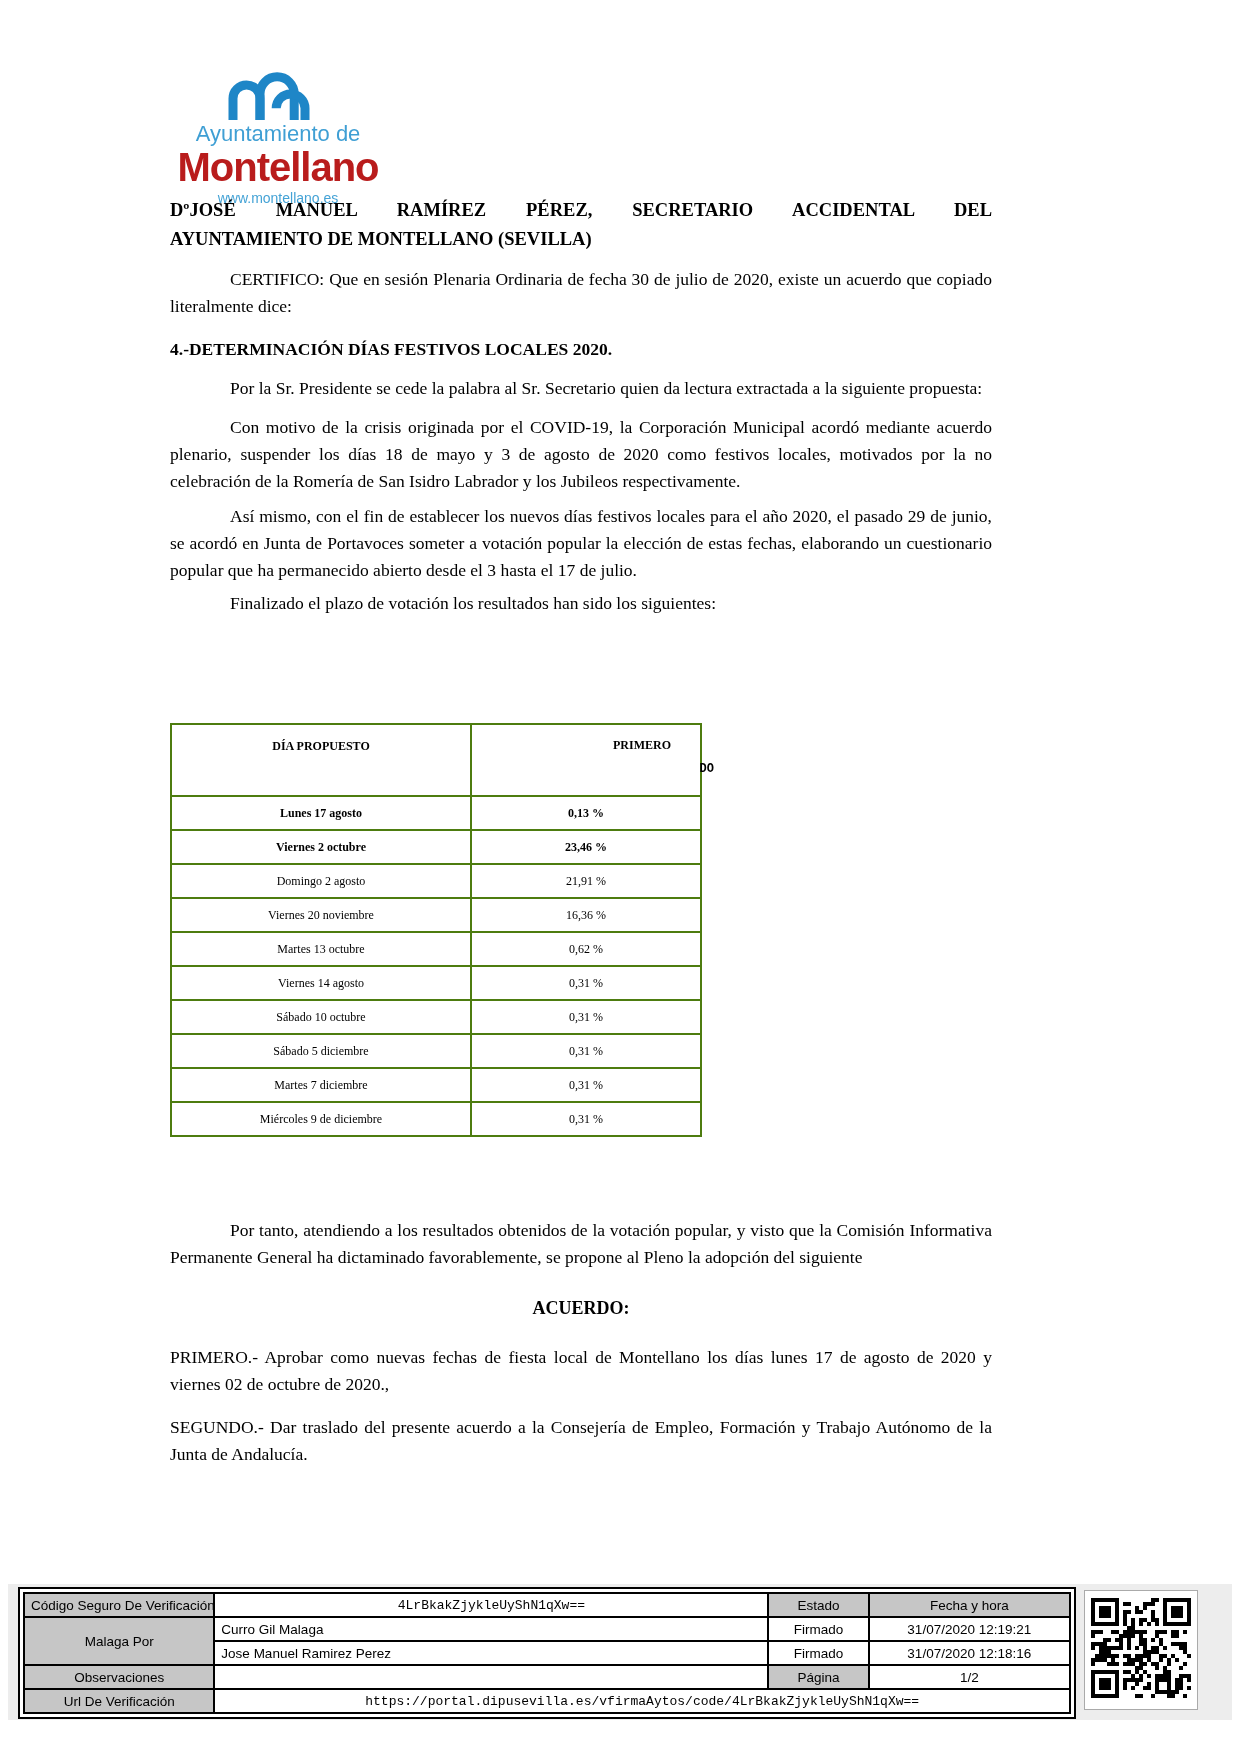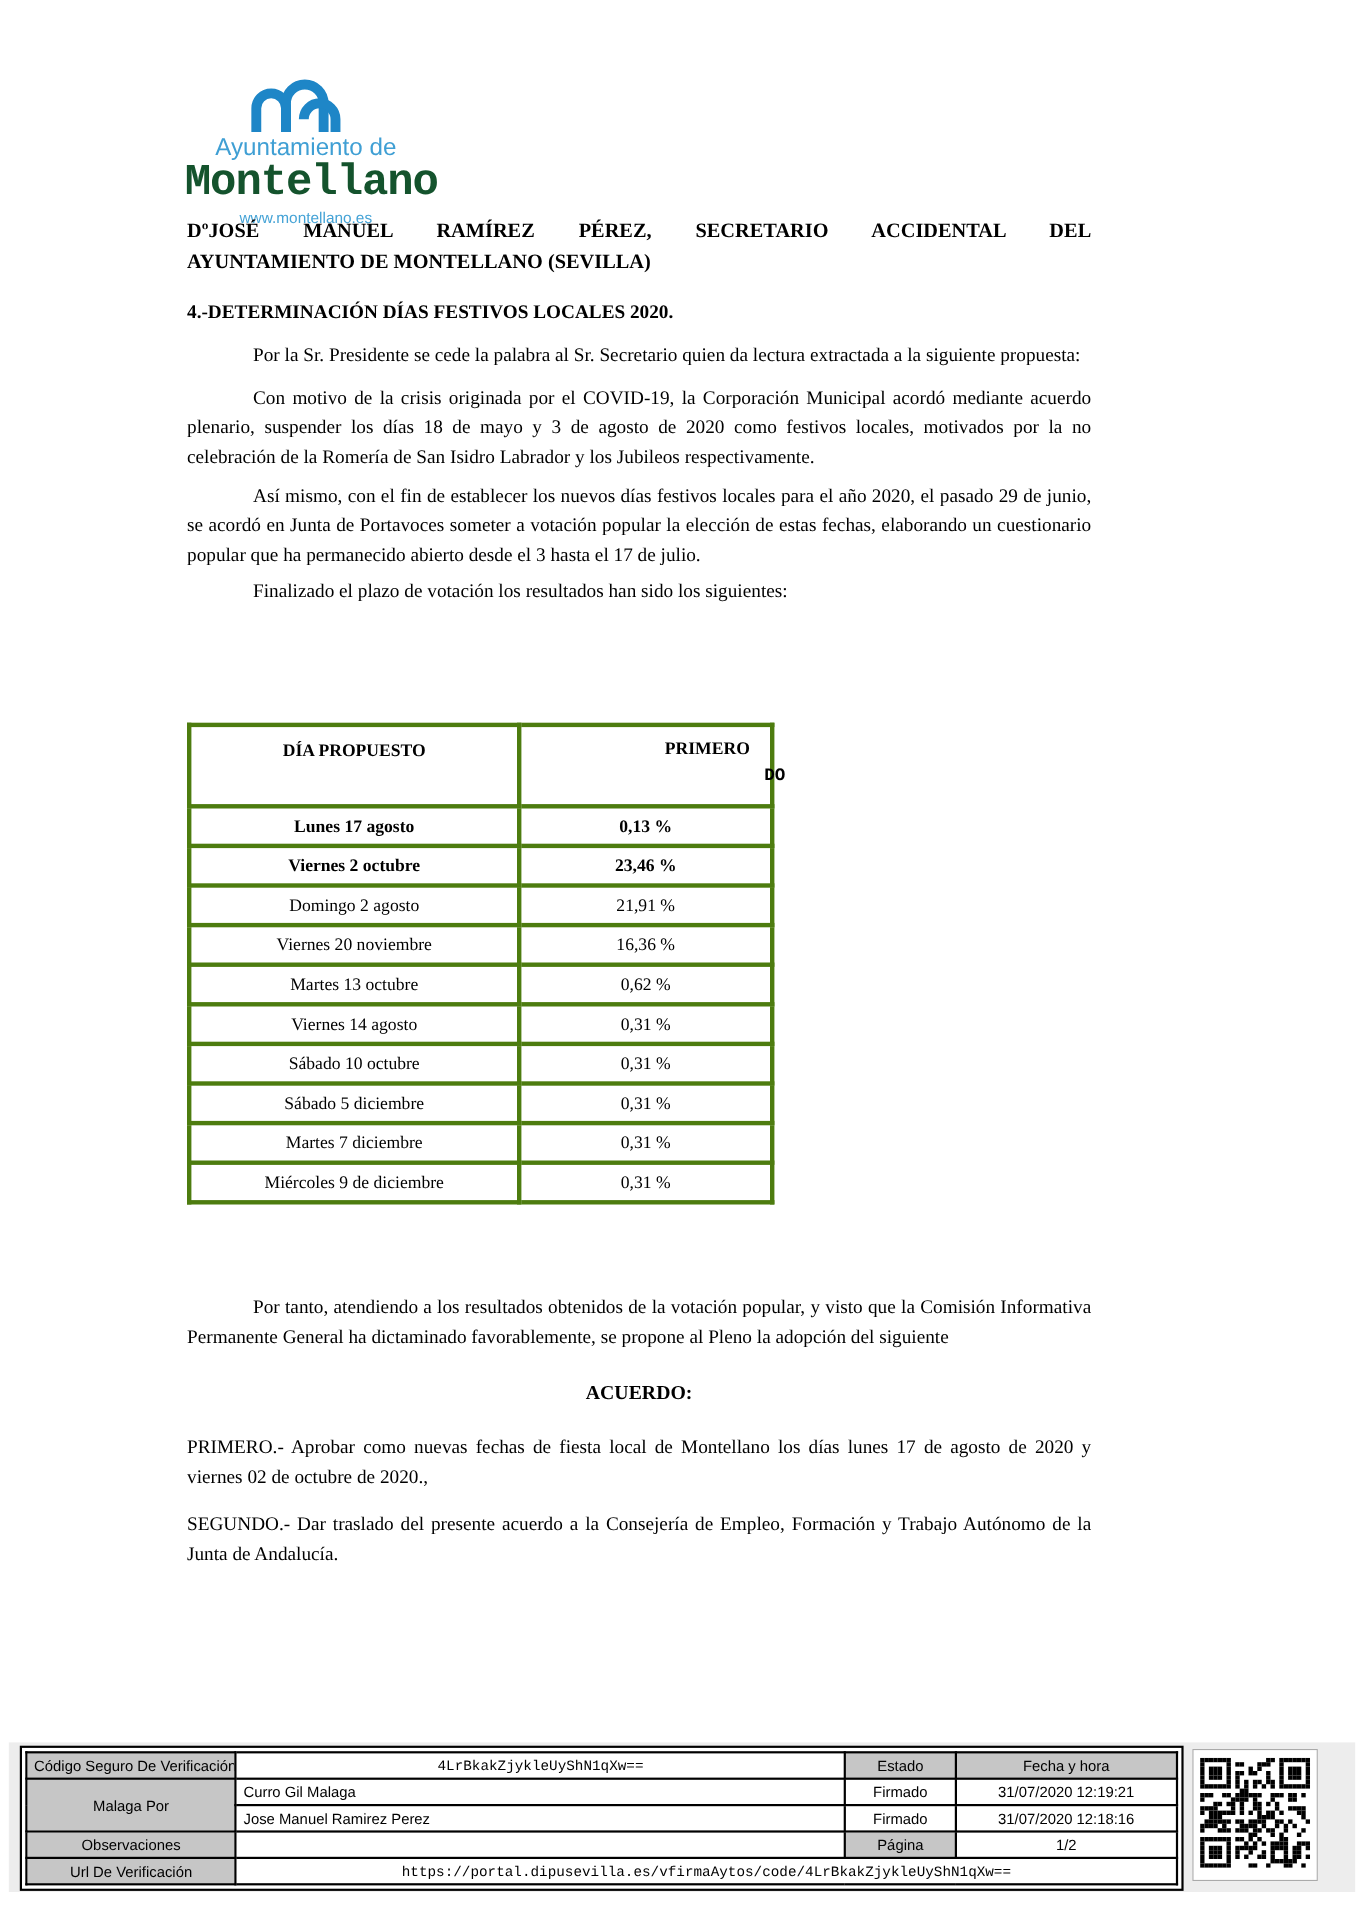--- a/index.html
+++ b/index.html
@@ -3,21 +3,21 @@
 <meta charset="utf-8">
 <style>
   html,body{margin:0;padding:0;}
   body{width:1240px;height:1755px;background:#ffffff;font-family:"Liberation Serif",serif;color:#000;}
   .page{position:relative;width:1240px;height:1755px;background:#fff;overflow:hidden;}
 
   
   .logo{position:absolute;left:168px;top:66px;width:220px;text-align:center;}
   .logo svg{display:block;margin:0 auto;}
   .logo-org{font-family:"Liberation Sans",sans-serif;font-size:22px;color:#3f9fd4;line-height:1.1;margin-top:2px;}
-  .logo-name{font-family:Liberation Mono, monospace;font-weight:bold;font-size:40px;color:#14532d;line-height:1.05;letter-spacing:-1px;}
+  .logo-name{font-family:Liberation Sans, sans-serif;font-weight:bold;font-size:40px;color:#b91c1c;line-height:1.05;letter-spacing:-1px;}
   .logo-url{font-family:"Liberation Sans",sans-serif;font-size:14px;color:#45a3d6;margin-top:2px;}
 
   
   .content{position:absolute;left:170px;top:196px;width:822px;font-size:17.5px;line-height:27px;text-align:justify;}
   .title-l1{font-weight:bold;font-size:18.5px;line-height:29px;text-align:justify;text-align-last:justify;}
   .title-l2{font-weight:bold;font-size:18.5px;line-height:29px;}
   .para{margin:0;}
   .indent{text-indent:60px;}
   .mt-certifico{margin-top:12px;}
   .h-punto{font-weight:bold;margin-top:16px;}
@@ -25,21 +25,21 @@
   .mt-covid{margin-top:12px;}
   .mt-asim{margin-top:8px;}
   .mt-final{margin-top:6px;}
   .mt-portanto{margin-top:80px;}
   .h-acuerdo{font-weight:bold;text-align:center;margin-top:24px;font-size:18px;}
   .mt-primero{margin-top:22px;}
   .mt-segundo{margin-top:16px;}
 
   
   table.results{border-collapse:collapse;margin-top:106px;width:530px;table-layout:fixed;}
-  table.results th,table.results td{border:4px solid #4d7c0f;text-align:center;font-size:16px;font-weight:normal;padding:0;}
+  table.results th,table.results td{border:2px solid #4d7c0f;text-align:center;font-size:12px;font-weight:normal;padding:0;}
   table.results col.c1{width:300px;}
   table.results col.c2{width:230px;}
   table.results thead th{height:62px;vertical-align:top;padding-top:8px;font-weight:bold;}
   table.results tbody td{height:32px;}
   table.results tr.bold-row td{font-weight:bold;}
   .hdr-l1{text-align:center;transform:translateX(56px);line-height:24px;}
   .hdr-l2{text-align:right;transform:translateX(14px);line-height:24px;font-family:Liberation Mono, monospace;}
 
   
   .footer-band{position:absolute;left:8px;top:1584px;width:1224px;height:136px;background:#ededed;}
@@ -72,20 +72,21 @@
     </svg>
     <div class="logo-org">Ayuntamiento de</div>
     <div class="logo-name">Montellano</div>
     <div class="logo-url">www.montellano.es</div>
   </div>
 
   <div class="content">
     <div class="title-l1">DºJOSÉ MANUEL RAMÍREZ PÉREZ, SECRETARIO ACCIDENTAL DEL</div>
     <div class="title-l2">AYUNTAMIENTO DE MONTELLANO (SEVILLA)</div>
 
+    <p class="para indent mt-certifico">CERTIFICO: Que en sesión Plenaria Ordinaria de fecha 30 de julio de 2020, existe un acuerdo que copiado literalmente  dice:</p>
 
     <p class="para h-punto">4.-DETERMINACIÓN DÍAS FESTIVOS LOCALES 2020.</p>
 
     <p class="para indent mt-pres">Por la Sr. Presidente se cede la palabra al Sr. Secretario quien da lectura extractada a la siguiente propuesta:</p>
 
     <p class="para indent mt-covid">Con motivo de la crisis originada por el COVID-19, la Corporación Municipal acordó mediante acuerdo plenario, suspender los días 18 de mayo y 3 de agosto de 2020 como festivos locales, motivados por la no celebración de la Romería de San Isidro Labrador y los Jubileos respectivamente.</p>
 
     <p class="para indent mt-asim">Así mismo, con el fin de establecer los nuevos días festivos locales para el año 2020, el pasado 29 de junio, se acordó en Junta de Portavoces someter a votación popular la elección de estas fechas, elaborando un cuestionario popular que ha permanecido abierto desde el 3 hasta el 17 de julio.</p>
 
     <p class="para indent mt-final">Finalizado el plazo de votación los resultados han sido los siguientes:</p>

